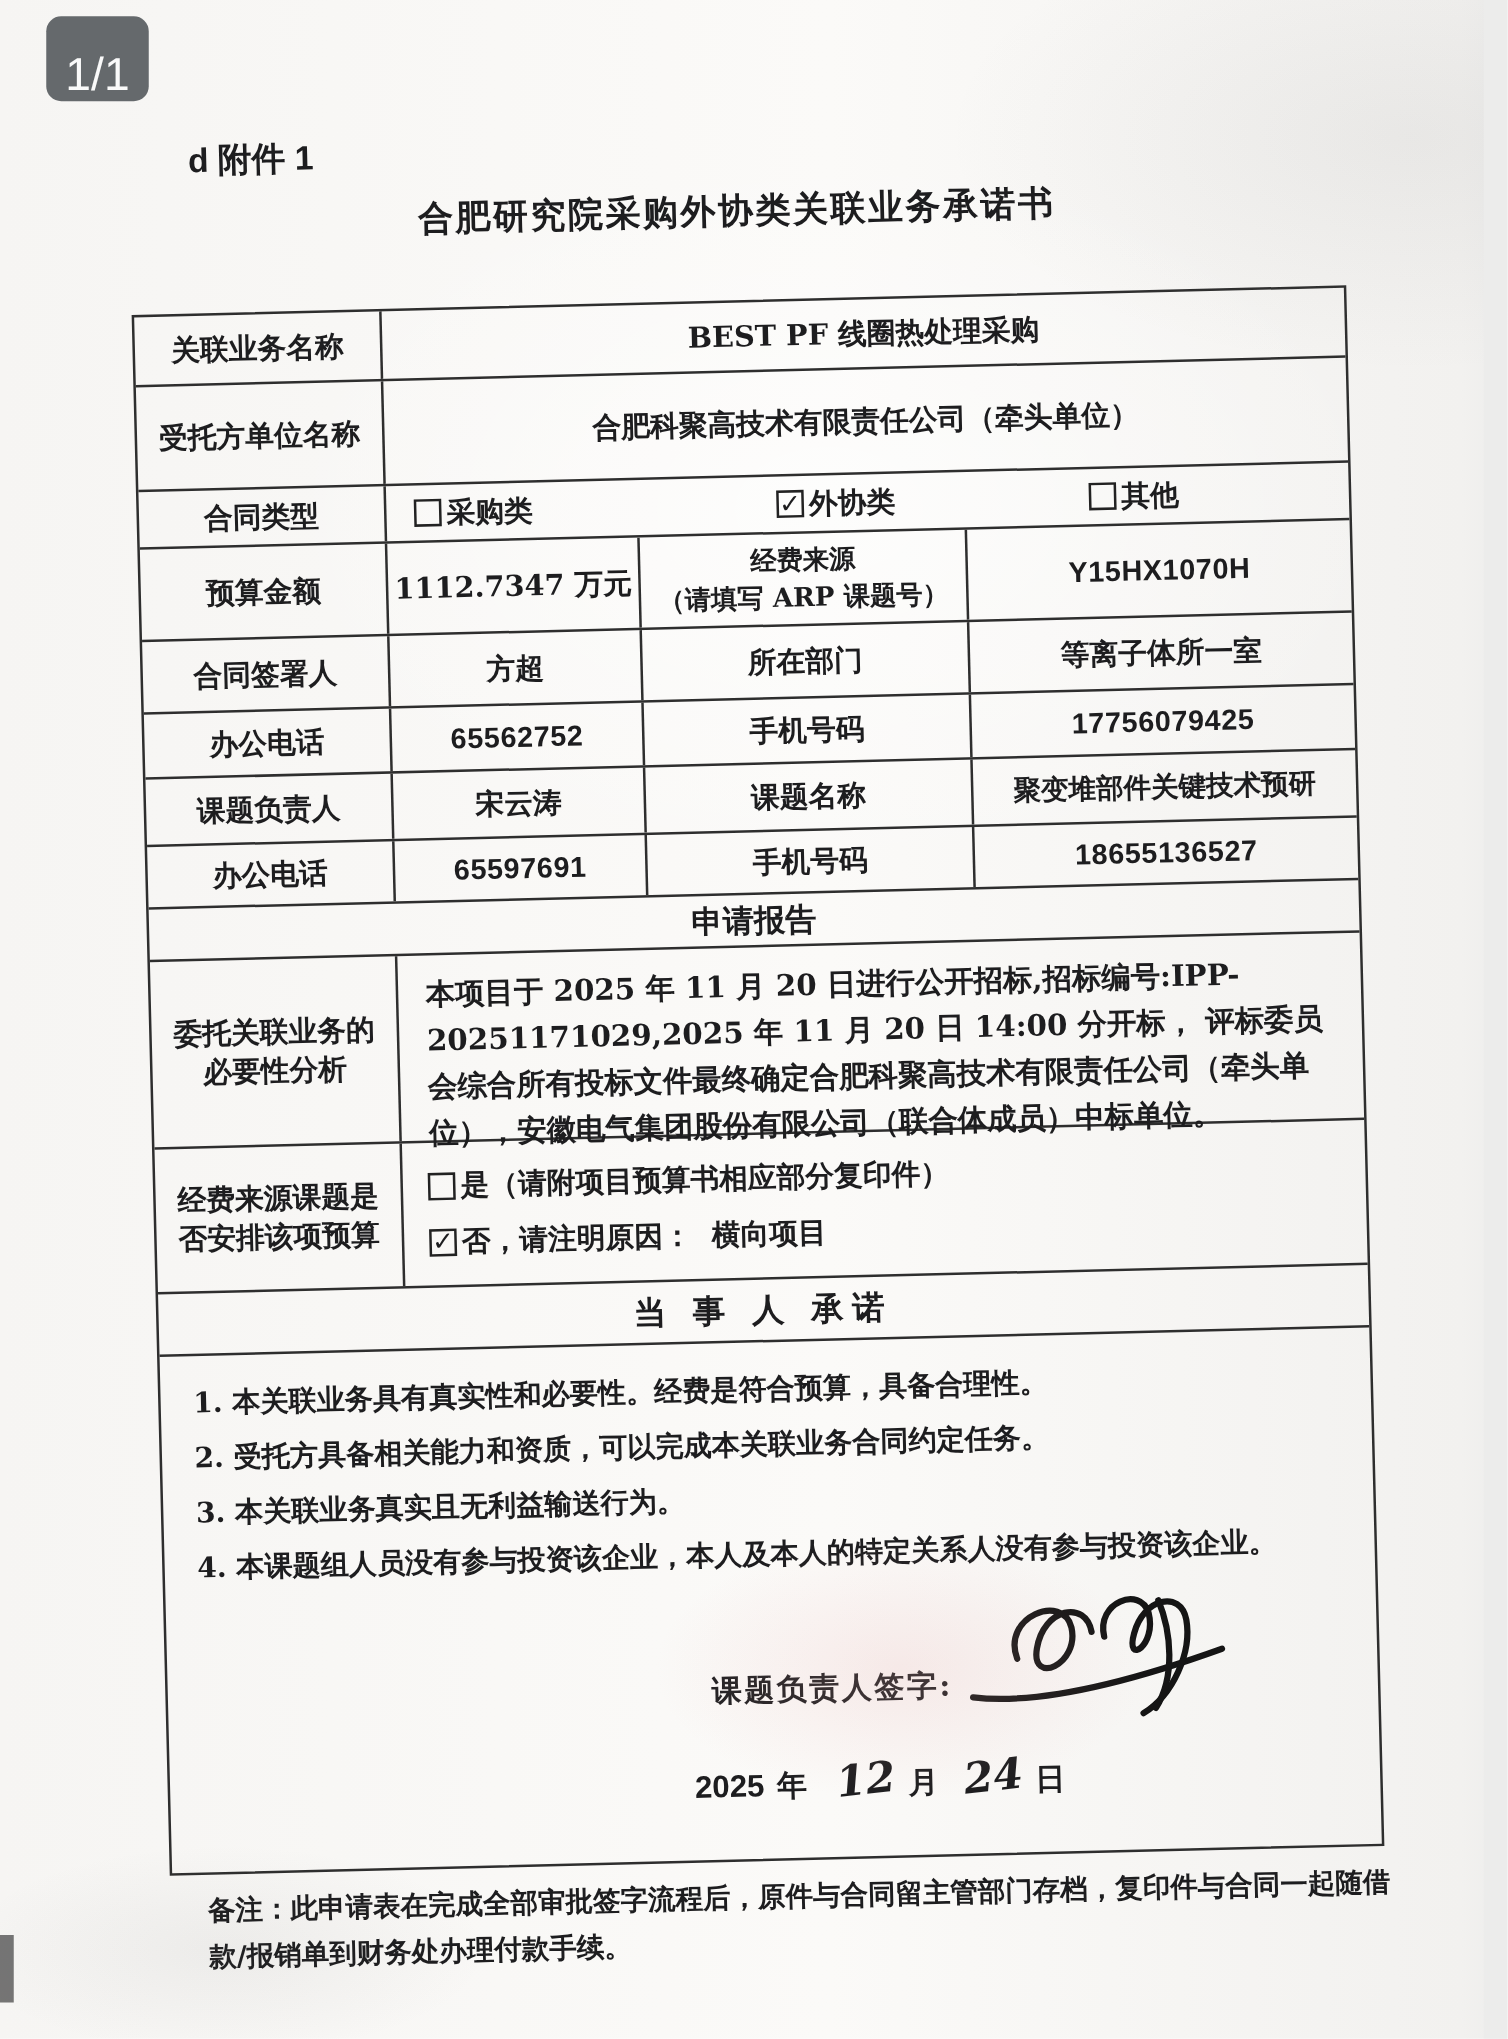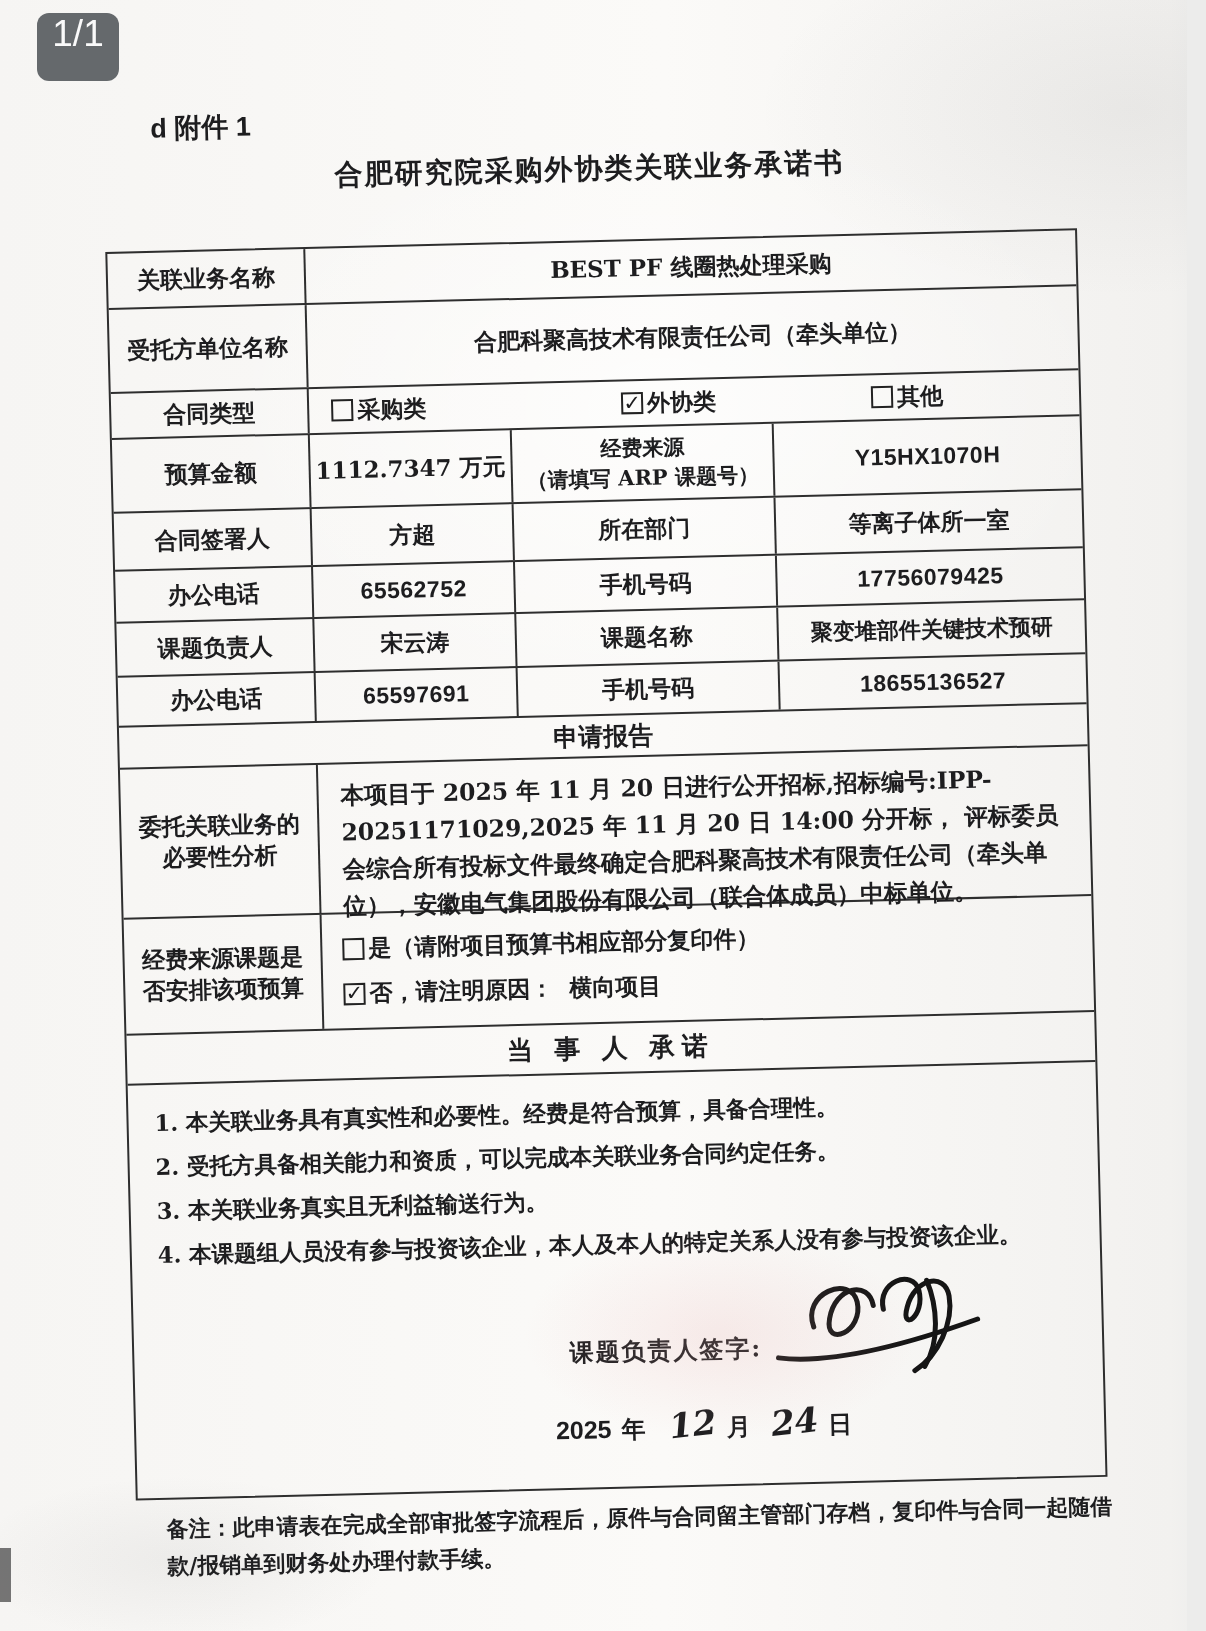--- a/index.html
+++ b/index.html
@@ -10,21 +10,21 @@
       radial-gradient(ellipse 600px 400px at 55% 25%, rgba(255,255,255,.6), transparent 75%),
       linear-gradient(90deg, #f6f5f3 0%, #fbfaf8 55%, #f2f1ef 97%, #ededec 100%);
     font-family:"DejaVu Serif","Liberation Serif",serif;
     color:#1d1d1f;
   }
 
   
   .page-badge {
     position:absolute; left:37px; top:13px; width:82px; height:68px;
     background:#65696c; border-radius:12px;
-    display:flex; align-items:flex-start; justify-content:center;
+    display:flex; align-items:flex-end; justify-content:center;
     color:#fafafa; font-family:"Liberation Sans","DejaVu Sans",sans-serif;
     font-size:37px; font-weight:400; z-index:50;
   }
 
   
   .sheet { position:absolute; inset:0; transform:rotate(-1.4deg); transform-origin:50% 52%; }
 
   .scan-tint {
     position:absolute; inset:0; pointer-events:none; z-index:40;
     background:

